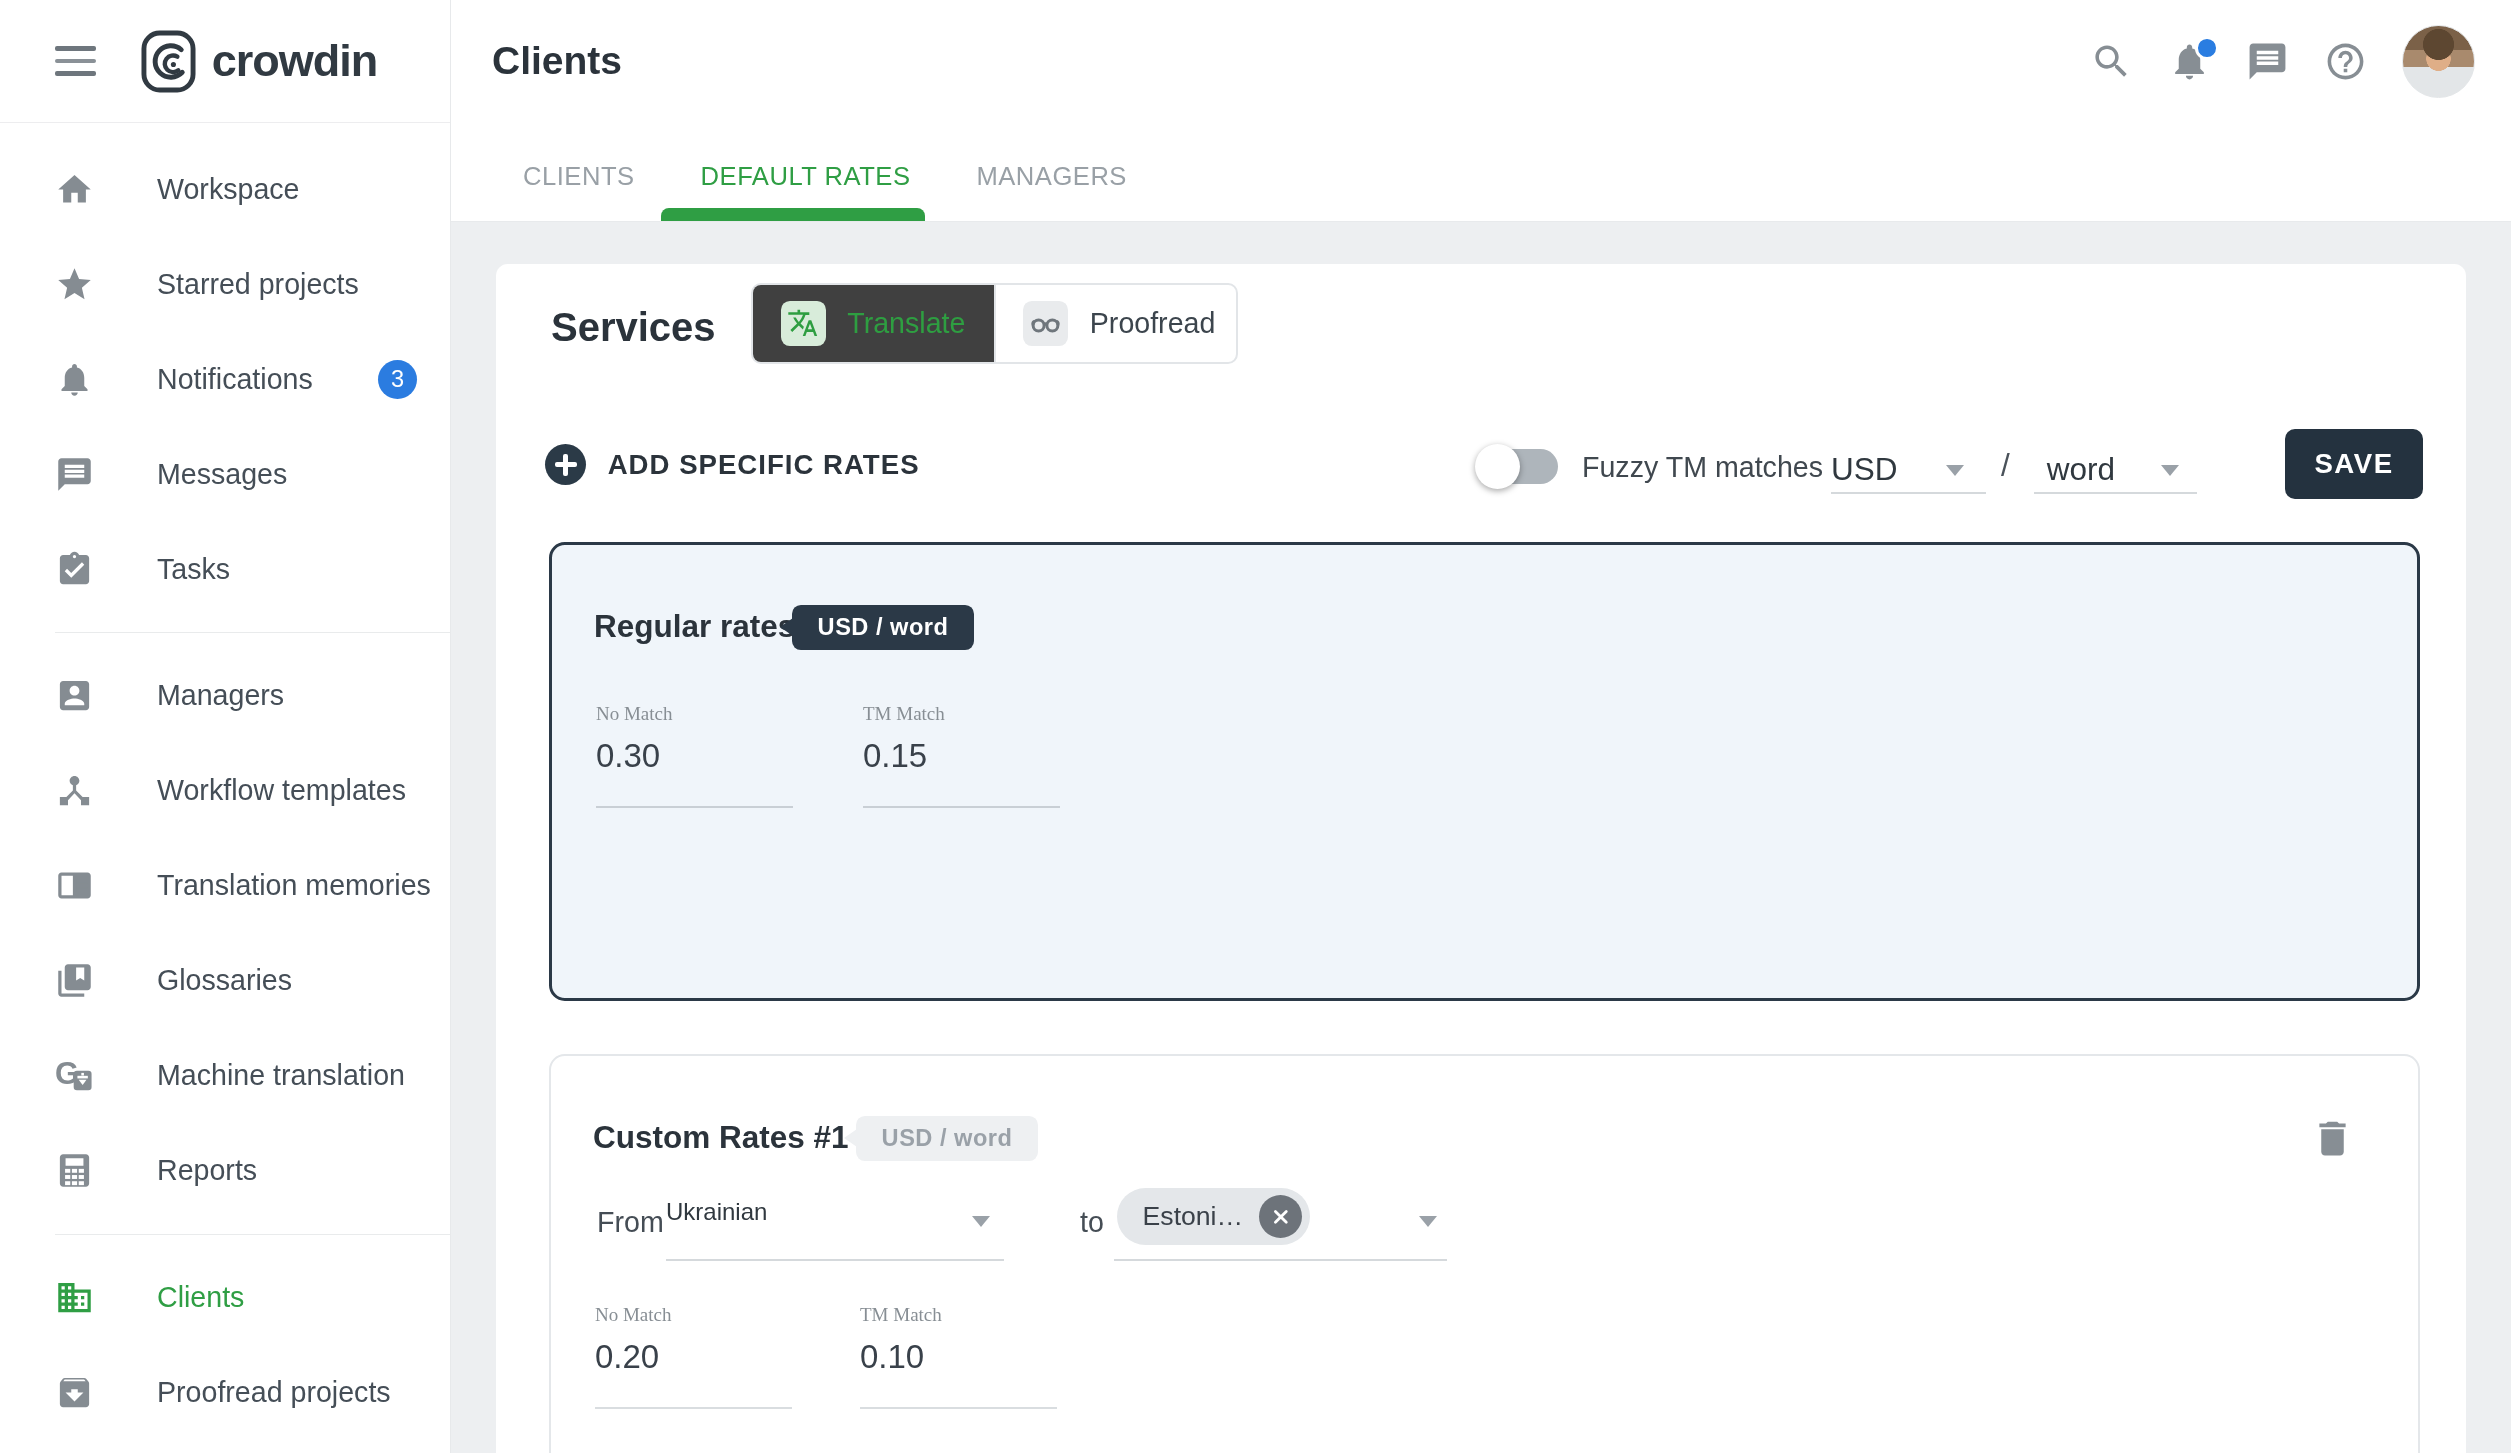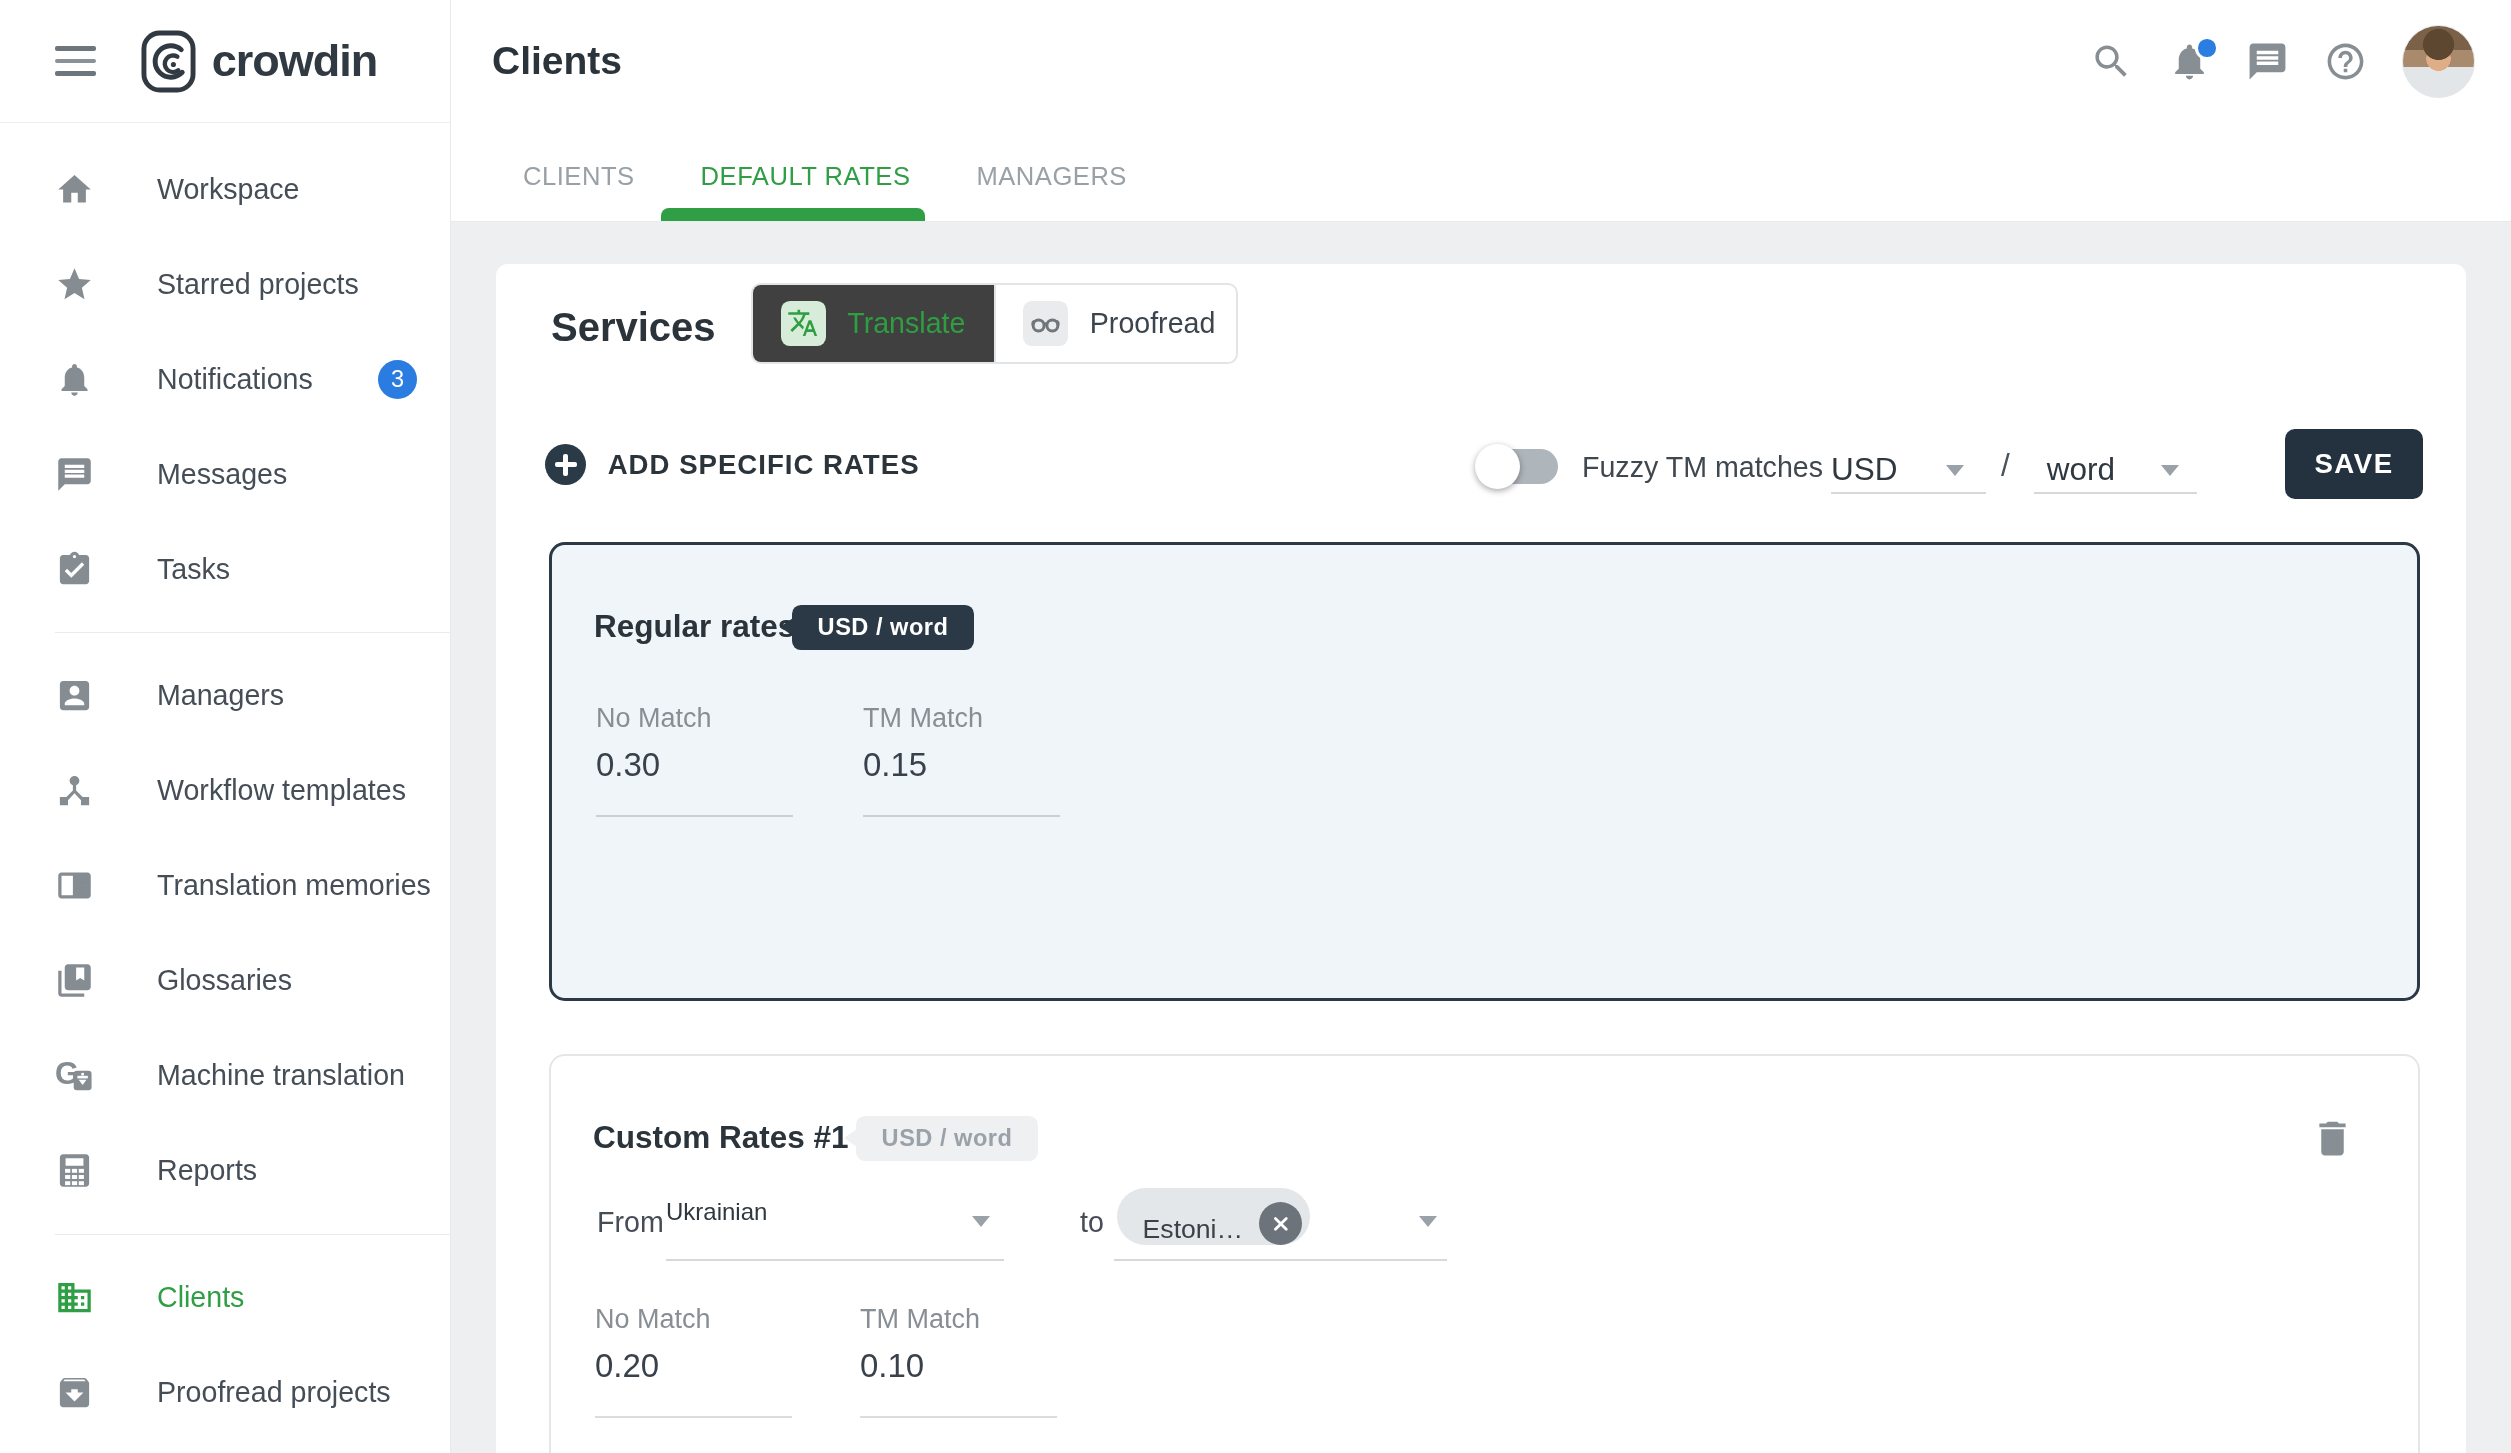--- a/index.html
+++ b/index.html
@@ -107,21 +107,21 @@
   .rate-badge { position:absolute; height:45px; line-height:45px; padding:0 25.6px; border-radius:8.9px;
     font-size:23.6px; font-weight:bold; letter-spacing:0.5px; white-space:nowrap; }
   .rate-badge::before { content:""; position:absolute; left:-11.8px; top:12.8px; width:0; height:0;
     border-top:9.9px solid transparent; border-bottom:9.9px solid transparent; }
   .badge-dark { left:240px; top:60px; background:#2b3947; color:#fff; }
   .badge-dark::before { border-right:13.8px solid #2b3947; }
   .badge-gray { left:305px; top:60px; background:#eef0f2; color:#9aa1a8; }
   .badge-gray::before { border-right:13.8px solid #eef0f2; }
 
   .field { position:absolute; width:197px; }
-  .field .f-label { font-size:27px; color:#878e94; }
+  .field .f-label { font-size:19px; color:#878e94;font-family:Liberation Serif, serif; }
   .field .f-value { margin-top:11.8px; font-size:33px; color:#39414a; padding-bottom:31px;
     border-bottom:2px solid #c9cfd5; background:none; width:100%; border-top:none; border-left:none;
     border-right:none; font-family:"Liberation Sans",sans-serif; }
   .card-custom .field .f-value { border-bottom-color:#d9dde0; }
   .fld-1 { left:44px; top:158px; }
   .fld-2 { left:311px; top:158px; }
   .card-custom .fld-1 { top:248px; }
   .card-custom .fld-2 { left:309px; top:248px; }
 
   .trash-btn { position:absolute; right:61px; top:57px; width:47px; height:51px; background:none;
@@ -129,21 +129,21 @@
   .trash-btn svg { width:45px; height:45px; fill:#878e94; }
 
   .from-label { position:absolute; left:46px; top:150px; font-size:28.6px; color:#454d55; }
   .to-label { position:absolute; left:529px; top:150px; font-size:28.6px; color:#454d55; }
   .sel-from { left:115px; top:130px; width:338px; height:75px; }
   .sel-from .val { top:12px; font-size:24px; }
   .sel-from .caret { right:13.8px; top:29.6px; }
   .sel-to { left:563px; top:130px; width:333px; height:75px; }
   .sel-to .caret { right:9.9px; top:29.6px; }
   .lang-chip { position:absolute; left:3px; top:2px; height:57px; border-radius:28.6px; background:#e4e7ea;
-    display:flex; align-items:flex-end; padding:0 7.9px 0 25.6px; gap:15.8px; }
+    display:flex; align-items:center; padding:0 7.9px 0 25.6px; gap:15.8px; }
   .chip-text { font-size:26.6px; color:#3a4149; }
   .chip-x { width:43px; height:43px; border-radius:50%; background:#6d737a; border:none; padding:0;
     display:flex; align-items:center; justify-content:center; cursor:pointer; }
   .chip-x svg { width:21.7px; height:21.7px; }
 </style>
 </head>
 <body>
 
 <div class="header">
   <div class="page-title">Clients</div>

